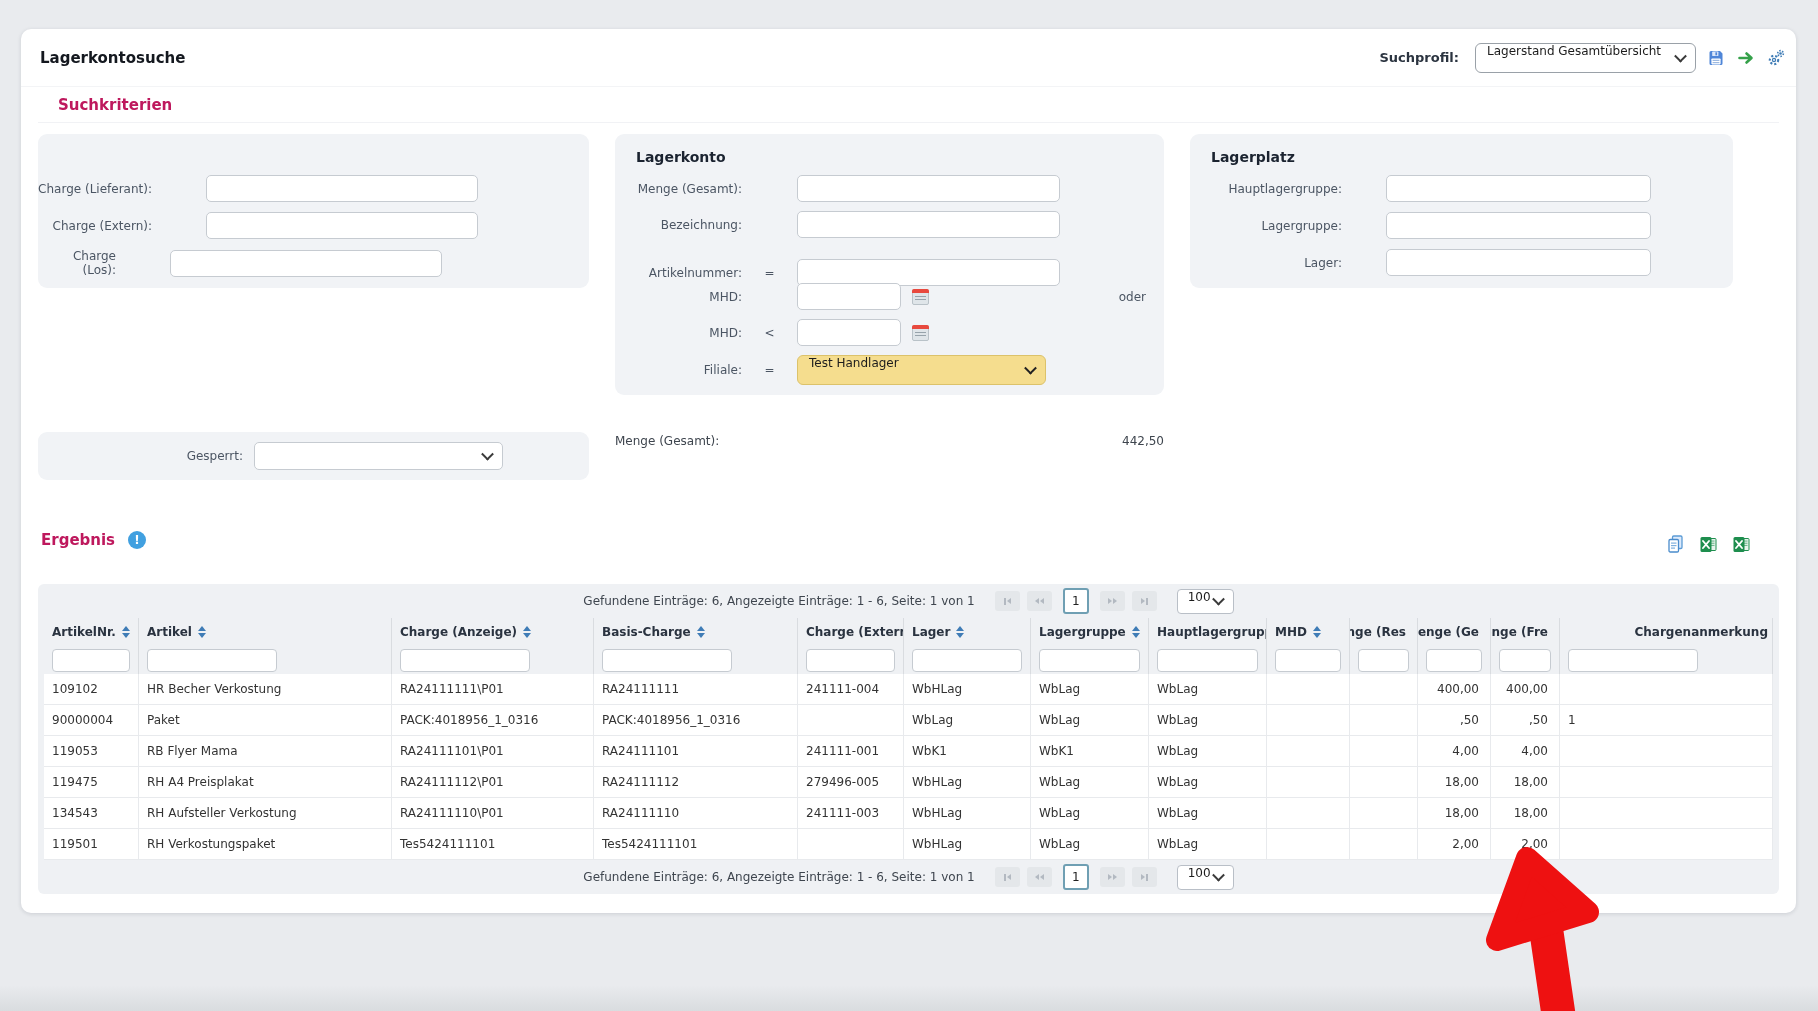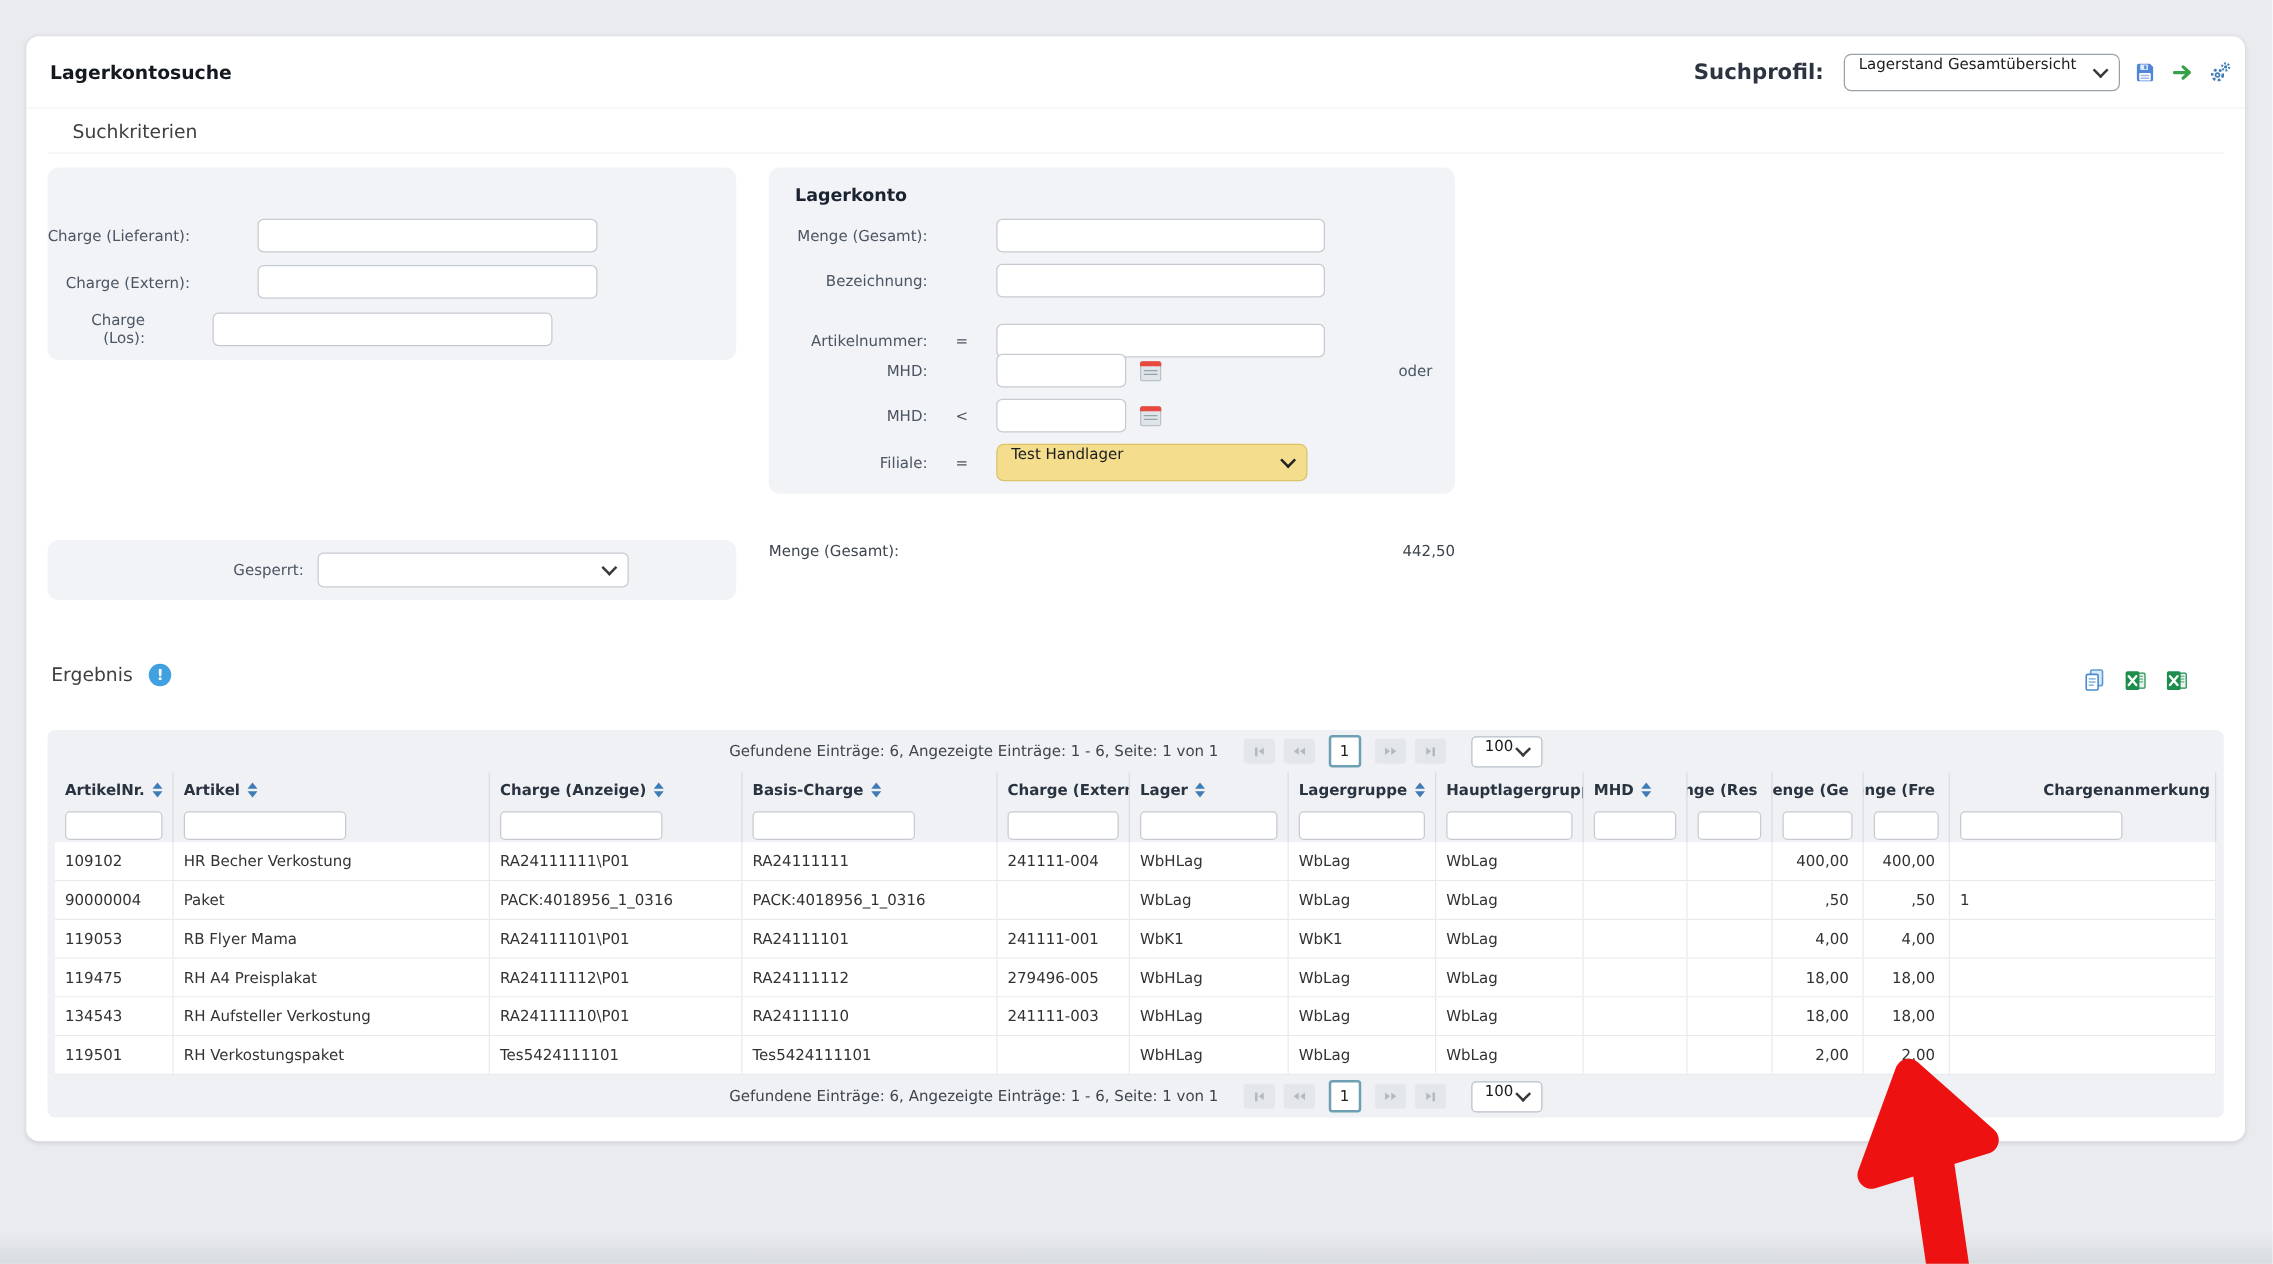--- a/index.html
+++ b/index.html
@@ -12,33 +12,33 @@
   .bottom-fade{position:absolute;left:0;right:0;bottom:0;height:26px;
     background:linear-gradient(to bottom,#e9ebee,#d9dcdf);}
   
   .card{position:absolute;left:21px;top:29px;width:1775px;height:884px;
     background:#fff;border-radius:10px;box-shadow:0 1px 4px rgba(25,35,55,.14);}
   .card-header{position:absolute;left:0;top:0;right:0;height:58px;
     display:flex;align-items:center;justify-content:space-between;
     padding:0 10px 0 19px;box-sizing:border-box;border-bottom:1px solid #f3f4f6;}
   .page-title{font-size:15px;font-weight:bold;color:#14181f;margin:0;}
   .profile-group{display:flex;align-items:center;gap:10px;}
-  .profile-label{font-size:17px;font-weight:bold;color:#2b3440;margin-right:6px;}
+  .profile-label{font-size:13px;font-weight:bold;color:#2b3440;margin-right:6px;}
   .select{position:relative;display:flex;background:#fff;
     border:1px solid #9aa1a8;border-radius:6px;height:30px;box-sizing:border-box;
     padding:0 26px 0 11px;cursor:pointer;color:#1c1c1c;}
   .select .chev{position:absolute;right:10px;top:50%;width:7px;height:7px;
     border-right:2px solid #3a3a3a;border-bottom:2px solid #3a3a3a;
     transform:translateY(-70%) rotate(45deg);}
   .icon-btn{display:inline-flex;align-items:center;justify-content:center;
     width:20px;height:20px;cursor:pointer;}
   
   .section-bar{position:absolute;left:17px;top:58px;width:1741px;height:36px;
     border-bottom:1px solid #f1f2f5;box-sizing:border-box;display:flex;align-items:center;}
-  .section-title{font-size:15px;font-weight:normal;color:#404040;margin:0 0 0 20px;}
+  .section-title{font-size:15px;font-weight:bold;color:#be185d;margin:0 0 0 20px;}
   
   .panel{position:absolute;background:#f1f3f6;border-radius:9px;}
   .panel-title{font-size:14px;font-weight:bold;color:#1b2330;padding:15px 0 0 21px;}
   .f-row{position:absolute;display:flex;align-items:center;}
   .f-label{color:#4b5563;text-align:right;line-height:14px;box-sizing:border-box;}
   .f-op{color:#4b5563;text-align:center;}
   input.txt{height:27px;border:1px solid #c6cbd1;border-radius:5px;background:#fff;
     padding:0 8px;box-sizing:border-box;font:inherit;outline:none;}
   .cal{width:15px;height:14px;background:#dfe5e9;border:1px solid #b9c2c8;
     border-radius:2px;position:relative;margin-left:11px;cursor:pointer;}
@@ -181,20 +181,35 @@
     <div class="f-row" style="left:0;top:221px;width:100%">
       <span class="f-label" style="width:127px">Filiale:</span>
       <span class="f-op" style="width:55px">=</span>
       <div class="select sel-yellow" style="width:249px">
         <span>Test Handlager</span>
         <i class="chev"></i>
       </div>
     </div>
   </div>
 
+  <div class="panel" style="left:1169px;top:105px;width:543px;height:154px">
+    <div class="panel-title">Lagerplatz</div>
+    <div class="f-row" style="left:0;top:41px;width:100%">
+      <span class="f-label" style="width:196px;padding-right:44px">Hauptlagergruppe:</span>
+      <input class="txt" style="width: 265px;">
+    </div>
+    <div class="f-row" style="left:0;top:78px;width:100%">
+      <span class="f-label" style="width:196px;padding-right:44px">Lagergruppe:</span>
+      <input class="txt" style="width: 265px;">
+    </div>
+    <div class="f-row" style="left:0;top:115px;width:100%">
+      <span class="f-label" style="width:196px;padding-right:44px">Lager:</span>
+      <input class="txt" style="width: 265px;">
+    </div>
+  </div>
 
   <div class="panel" style="left:17px;top:403px;width:551px;height:48px">
     <div class="f-row" style="left:0;top:10px;width:100%">
       <span class="f-label" style="width:205px">Gesperrt:</span>
       <div class="select sel-plain" style="width:249px;margin-left:11px">
         <span></span>
         <i class="chev"></i>
       </div>
     </div>
   </div>

